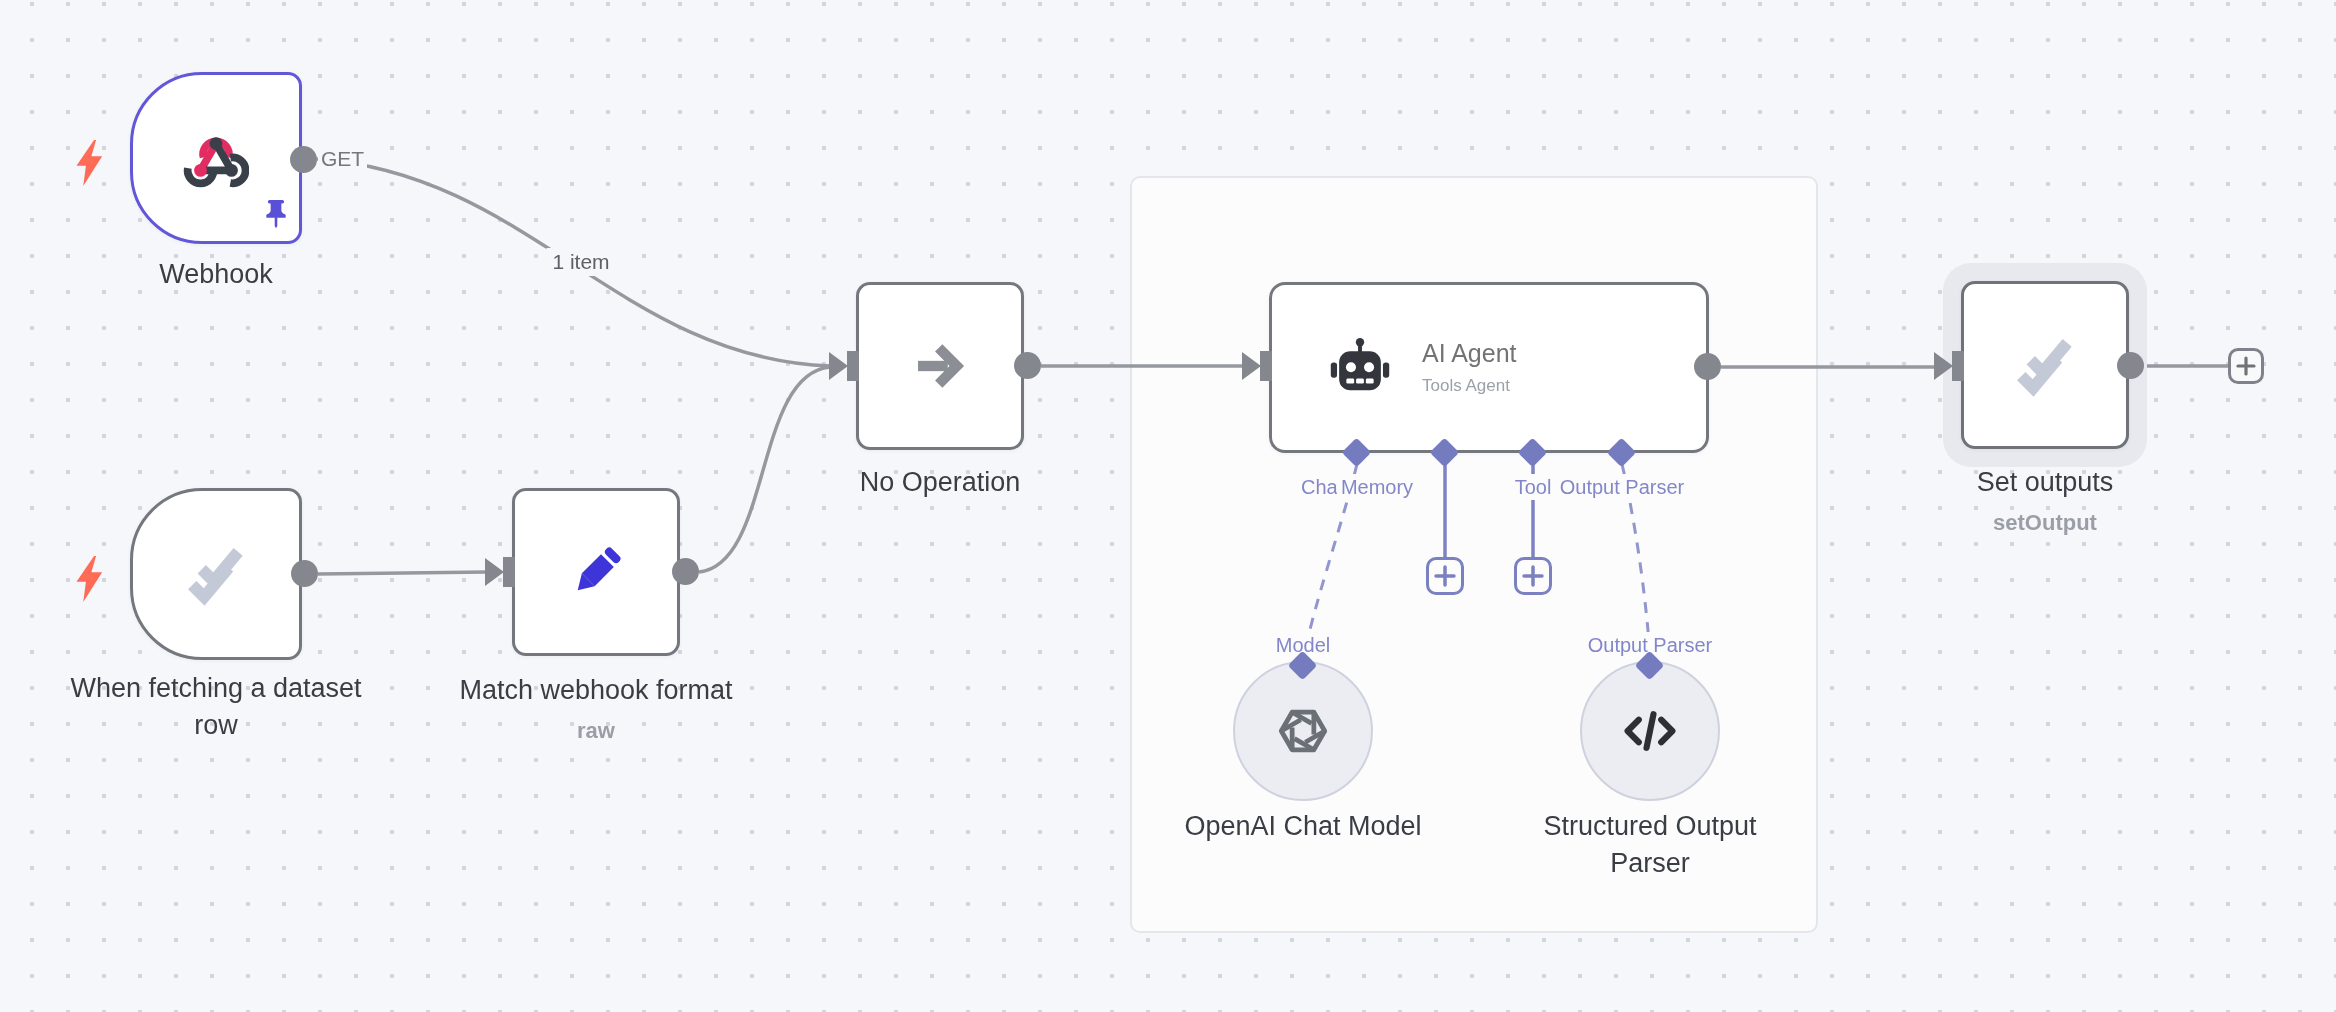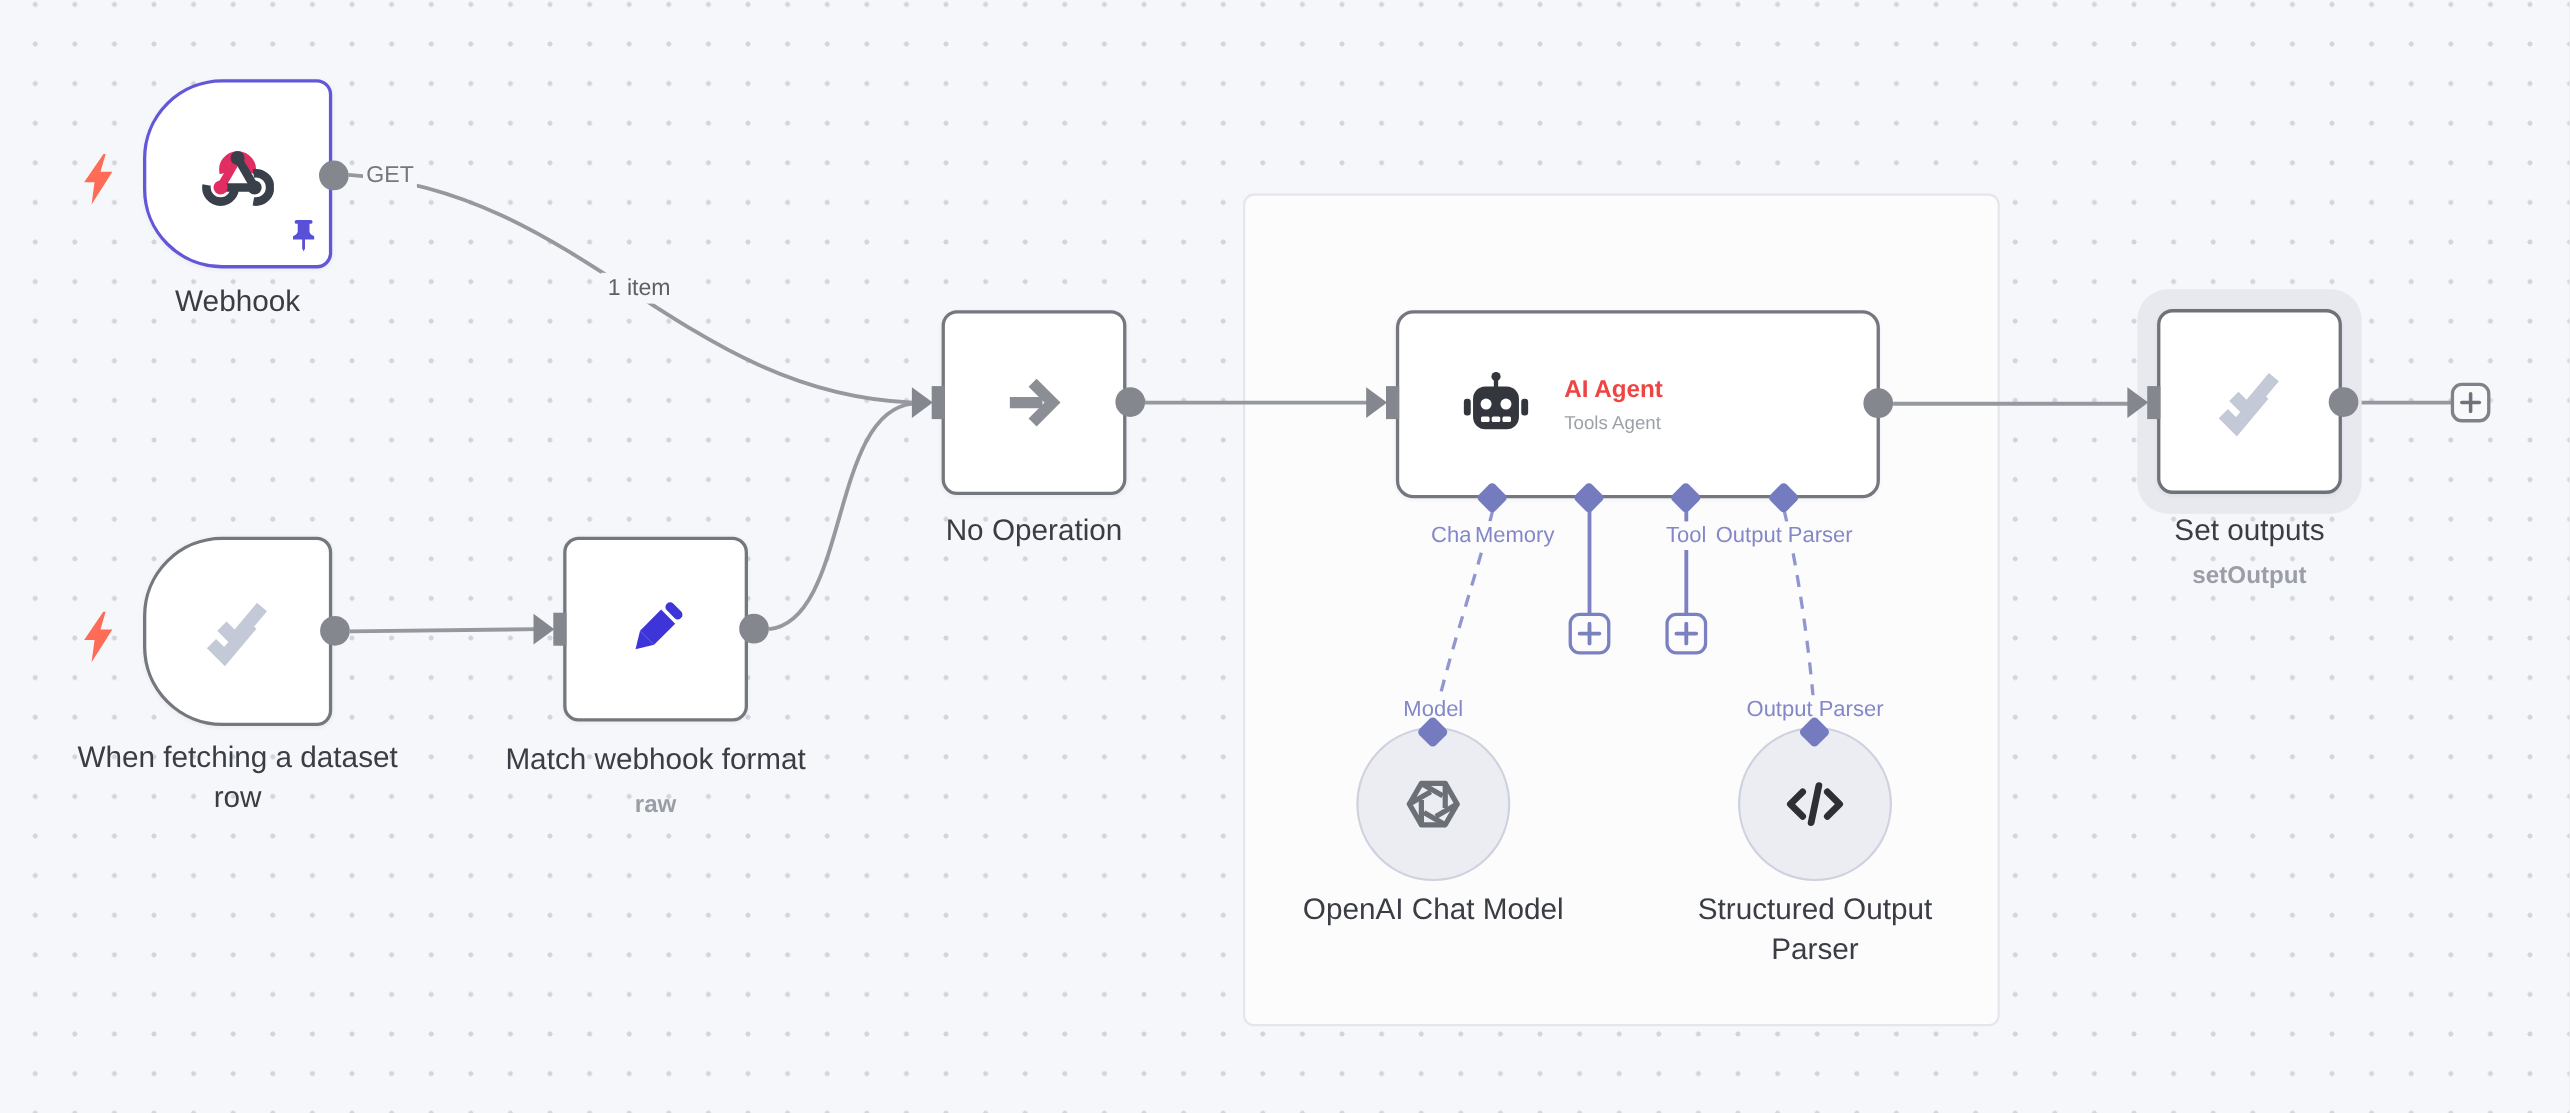--- a/index.html
+++ b/index.html
@@ -81,21 +81,21 @@
     <svg width="26" height="30" viewBox="0 0 24 28" style="position:absolute;right:10px;bottom:12px;">
       <path d="M6 1 h12 a1.6 1.6 0 0 1 0 3.2 l-1 0 v6.3 c0 1.6 1.2 2.8 2.8 3.6 l1.2 .7 v2.6 H3 v-2.6 l1.2-.7 c1.6-.8 2.8-2 2.8-3.6 V4.2 l-1 0 A1.6 1.6 0 0 1 6 1 Z" fill="#5a50d8"></path>
       <path d="M10.8 17 h2.4 v8.2 L12 27.4 l-1.2-2.2 Z" fill="#5a50d8"></path>
     </svg>
   </div>
   <svg class="bolt" style="left:76px;top:140px;" viewBox="0 0 20 34">
     <path d="M13 0 L0 19 L7 19 L5 34 L19 12 L11 12 L14.5 0 Z" fill="#fe6c57"></path>
   </svg>
   <div class="label" style="left:116px;top:256px;width:200px;">Webhook</div>
   <div class="dot" style="left:290px;top:146px;"></div>
-  <div class="edge-label port-side" style="left:318px;top:145px;margin-left:12px;">GET</div>
+  <div class="edge-label port-side" style="left:318px;top:145px;">GET</div>
   <div class="edge-label centerx" style="left:581px;top:248px;">1 item</div>
 
   <div class="node trigger" style="left:130px;top:488px;width:172px;height:172px;">
     <svg width="76" height="76" viewBox="0 0 48 48">
       <polyline points="15,21 22.5,28.5 38,10" fill="none" stroke="#c3c9d6" stroke-width="7.5"></polyline>
       <polyline points="9,31 16.5,38.5 32,20" fill="none" stroke="#c3c9d6" stroke-width="7.5"></polyline>
     </svg>
   </div>
   <svg class="bolt" style="left:76px;top:556px;" viewBox="0 0 20 34">
     <path d="M13 0 L0 19 L7 19 L5 34 L19 12 L11 12 L14.5 0 Z" fill="#fe6c57"></path>
@@ -135,21 +135,21 @@
       <rect x="3" y="19" width="4.5" height="11" rx="2" fill="#33363c"></rect>
       <rect x="40.5" y="19" width="4.5" height="11" rx="2" fill="#33363c"></rect>
       <rect x="9" y="11" width="30" height="28" rx="8" fill="#33363c"></rect>
       <circle cx="17.5" cy="22.5" r="3.6" fill="#ffffff"></circle>
       <circle cx="30.5" cy="22.5" r="3.6" fill="#ffffff"></circle>
       <rect x="14.2" y="30.6" width="5.6" height="3.6" rx="1" fill="#ffffff"></rect>
       <rect x="21.2" y="30.6" width="5.6" height="3.6" rx="1" fill="#ffffff"></rect>
       <rect x="28.2" y="30.6" width="5.6" height="3.6" rx="1" fill="#ffffff"></rect>
     </svg>
     <div>
-      <div style="font-size:22px;font-weight:700;color:#ef4444;">AI Agent</div>
+      <div style="font-size:25px;font-weight:400;color:#737373;">AI Agent</div>
       <div style="font-size:17px;color:#9ca1a9;margin-top:8px;">Tools Agent</div>
     </div>
   </div>
   <div class="dot" style="left:1694px;top:353px;"></div>
 
   <div class="diamond" style="left:1346px;top:442px;"></div>
   <div class="diamond" style="left:1434px;top:442px;"></div>
   <div class="diamond" style="left:1522px;top:442px;"></div>
   <div class="diamond" style="left:1611px;top:442px;"></div>
 

